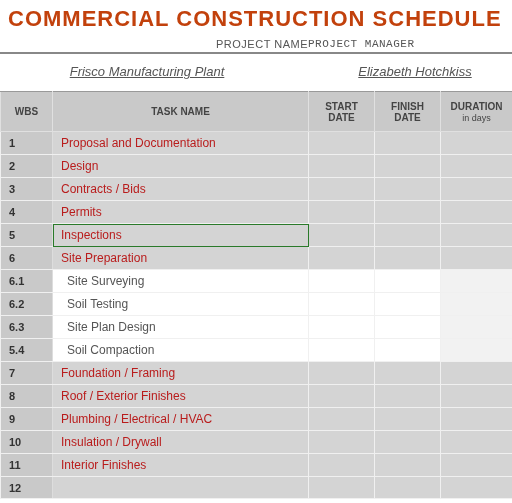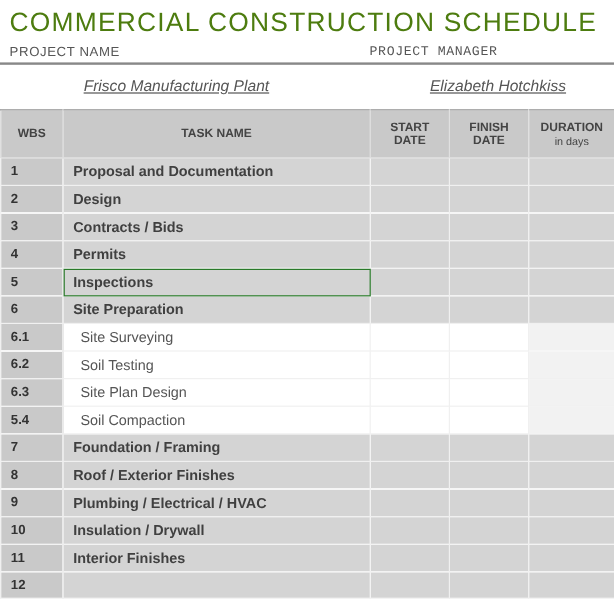--- a/index.html
+++ b/index.html
@@ -6,33 +6,33 @@
   body {
     font-family: "Segoe UI", Arial, sans-serif;
     background: #fff;
     width: 512px;
     height: 503px;
     overflow: hidden;
     color: #444;
   }
   .title {
     font-size: 22px;
-    font-weight: 400;
+    font-weight: 700;
     letter-spacing: 1px;
-    color: #4d7c0f;
+    color: #c2410c;
     padding: 6px 8px 4px 8px;
   }
   .meta-row {
     display: flex;
     padding: 2px 8px 0 8px;
     font-size: 11px;
     color: #555;
     letter-spacing: 0.5px;
   }
-  .meta-row .left { width: 300px; }
+  .meta-row .left { width: 300px; text-align: right; }
   .meta-row .right { flex: 1; font-family: Liberation Mono, monospace; }
   .meta-line {
     border-top: 2px solid #888;
     margin-top: 2px;
   }
   .meta-values {
     display: flex;
     padding: 10px 8px 12px 8px;
     font-size: 13px;
     color: #555;
@@ -79,22 +79,22 @@
   }
   tbody td.wbs {
     background: #c9c9c9;
     font-weight: 700;
     color: #333;
     font-size: 11px;
     border-right: 1px solid #ddd;
   }
   tbody tr.section td.task {
     background: #d4d4d4;
-    font-weight: 700;
-    color: #404040;
+    font-weight: 400;
+    color: #b91c1c;
     margin-left: 40px;
   }
   tbody tr.section td.date,
   tbody tr.section td.dur {
     background: #d4d4d4;
   }
   tbody tr.sub td.task {
     background: #fff;
     color: #555;
     padding-left: 14px;

